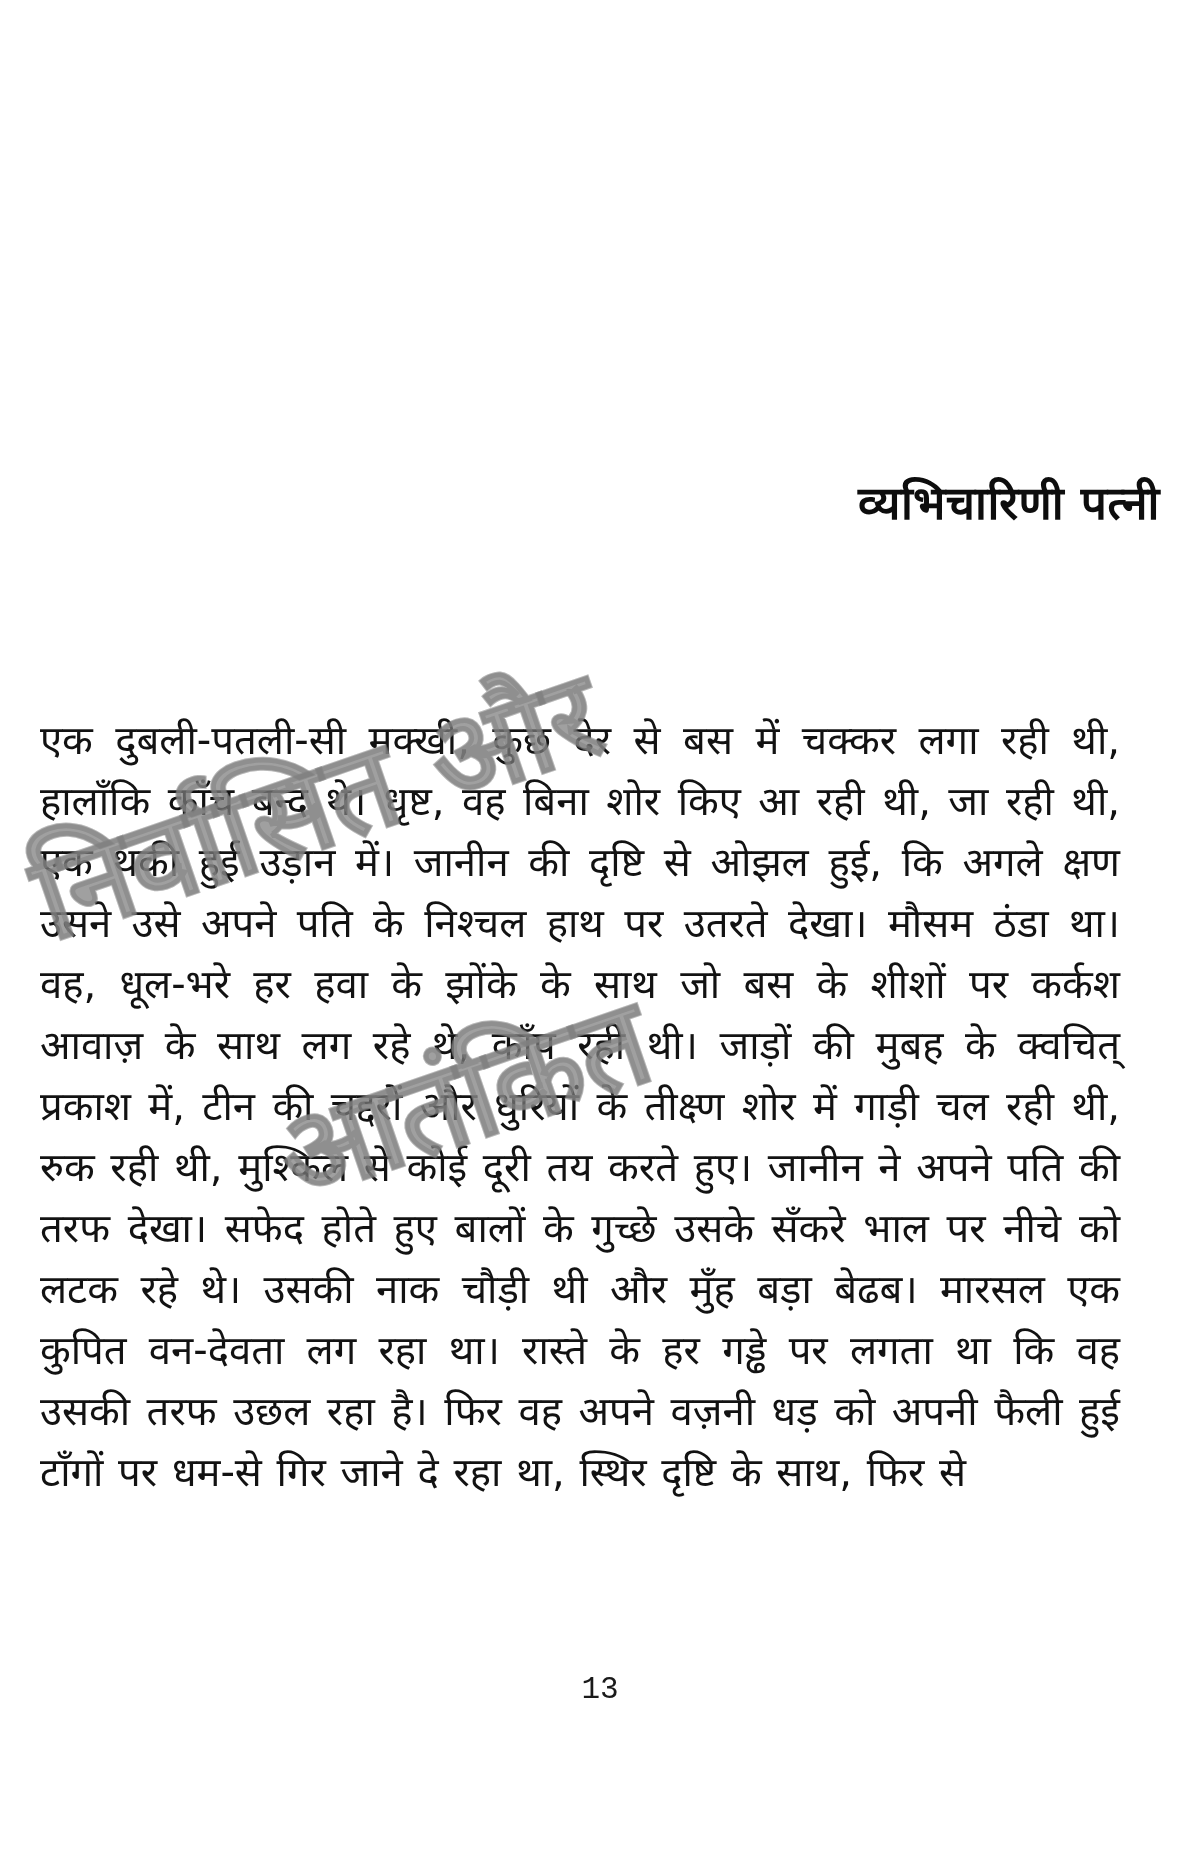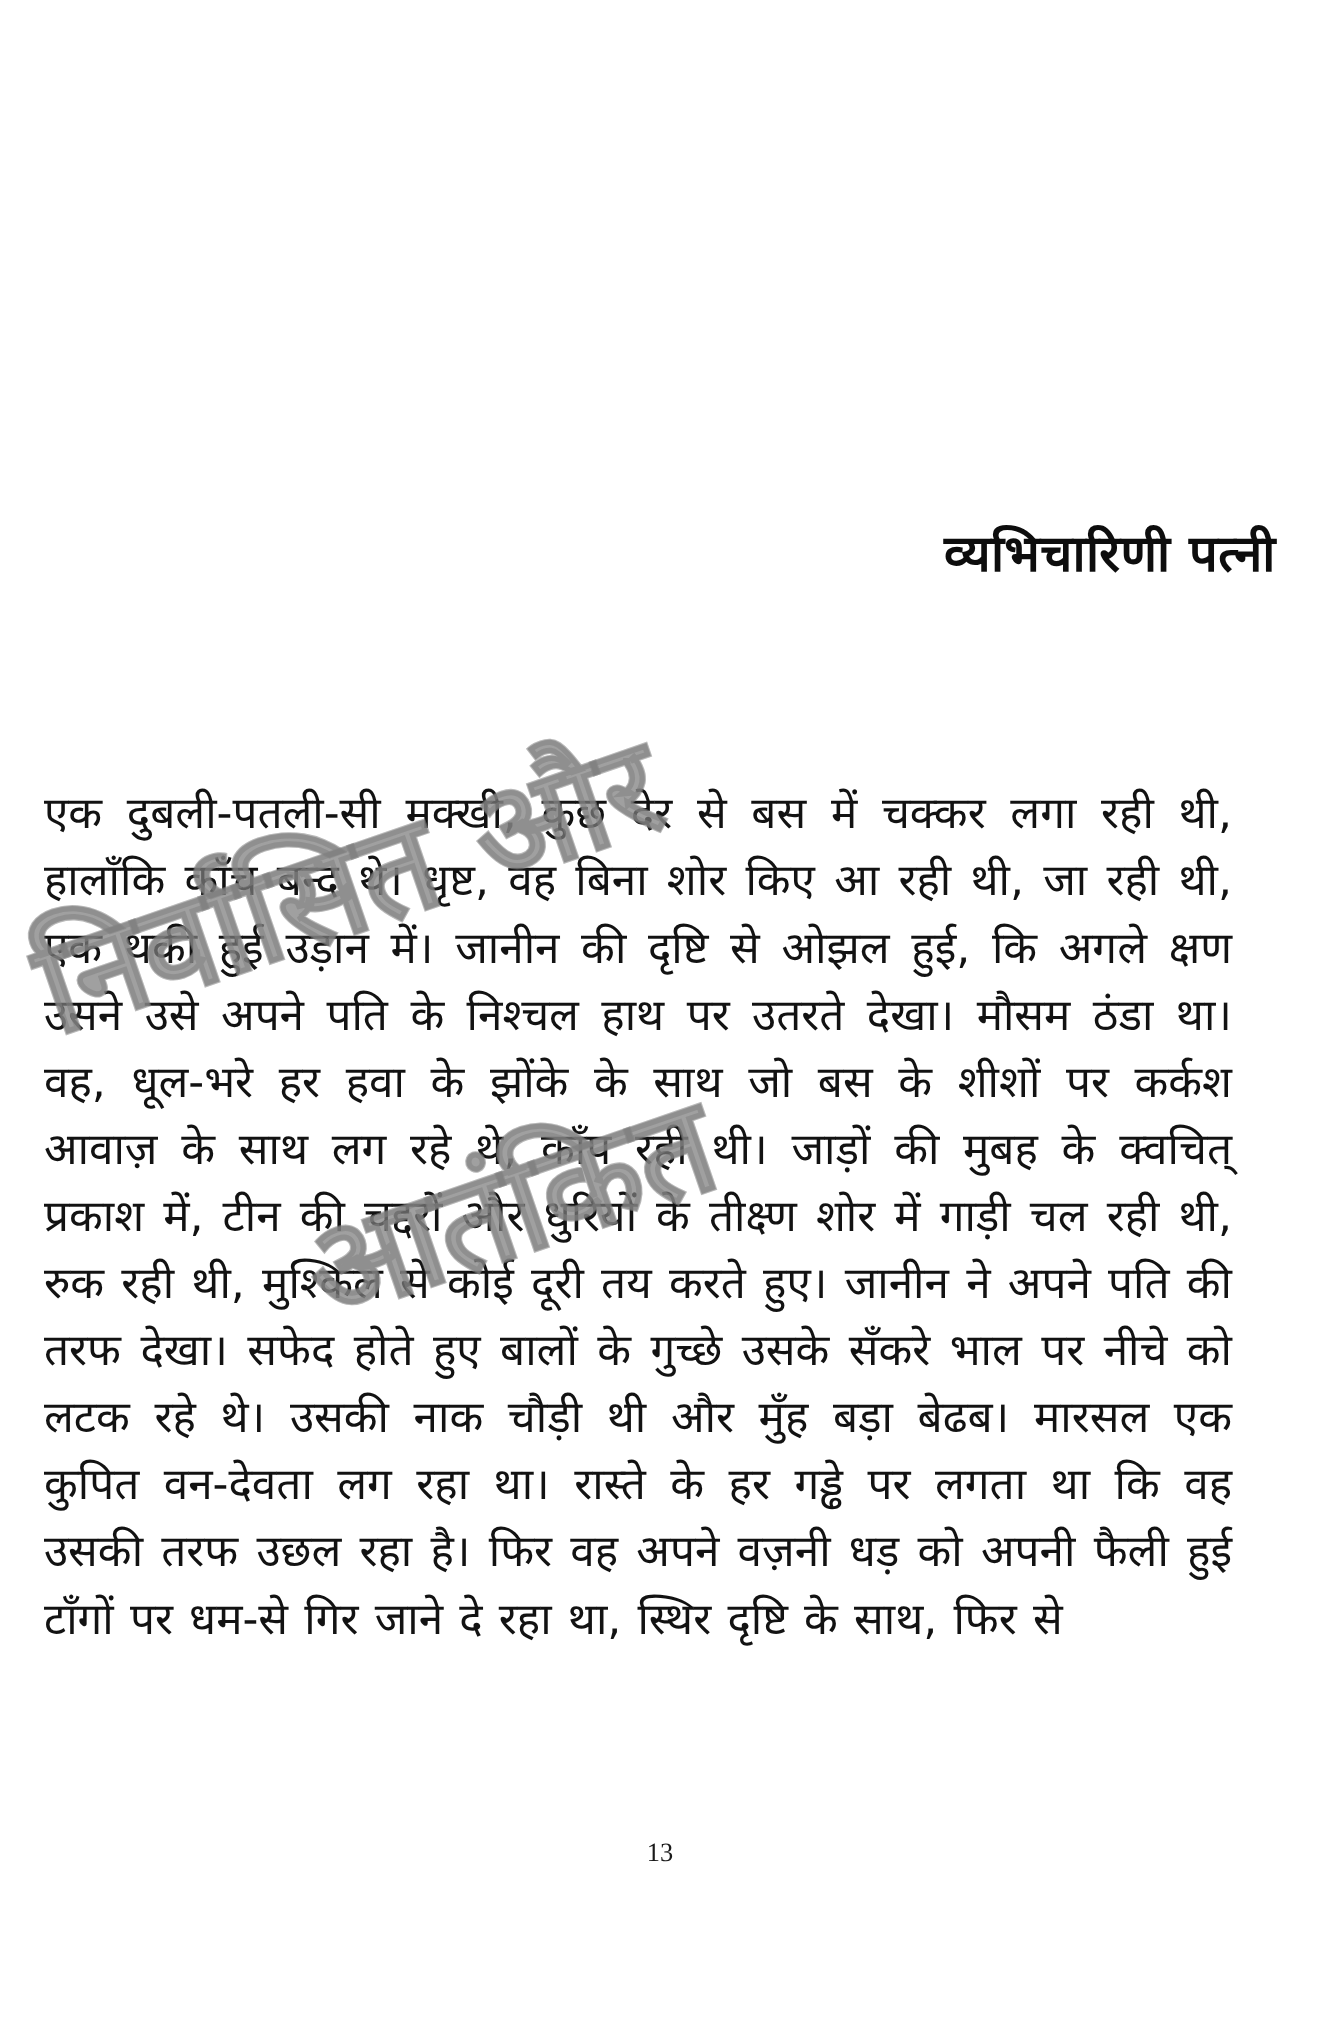--- a/index.html
+++ b/index.html
@@ -62,22 +62,22 @@
   .body-text p {
     margin: 0;
   }
 
   .page-number {
     position: absolute;
     left: 0;
     top: 1672px;
     width: 1120px;
     text-align: center;
-    font-family: Liberation Serif, serif;
-    font-size: 24px;
+    font-family: Liberation Mono, monospace;
+    font-size: 31px;
     color: #1a1a1a;
   }
 
   
   .watermark {
     position: absolute;
     left: 0;
     top: 780px;
     width: 1200px;
     height: 480px;

